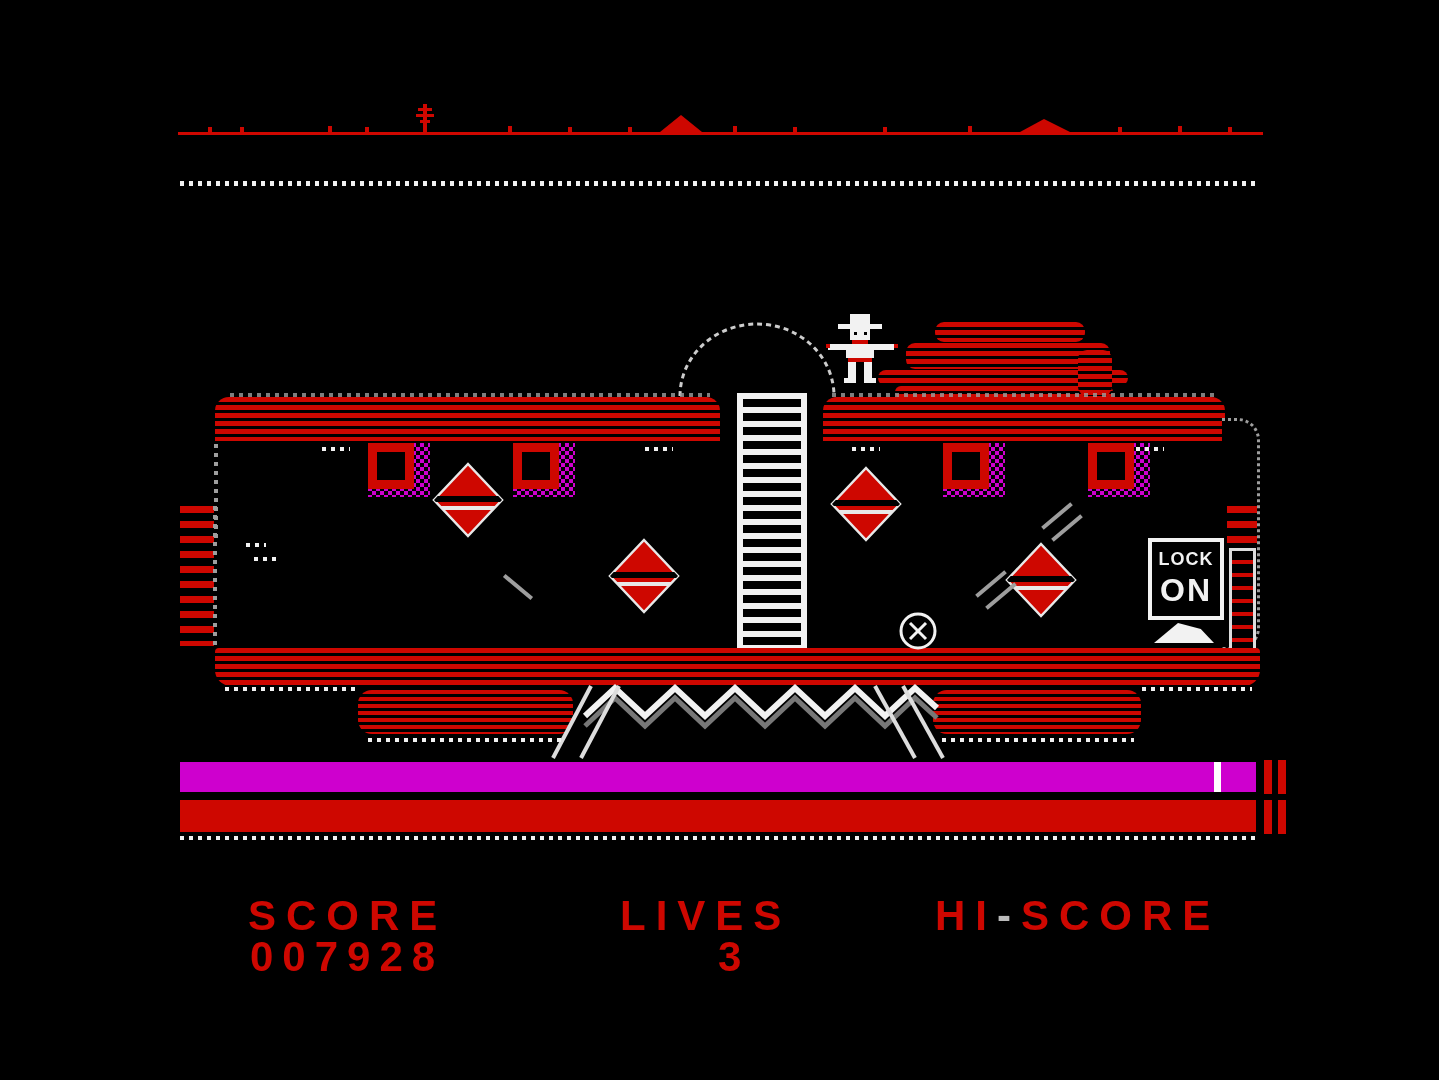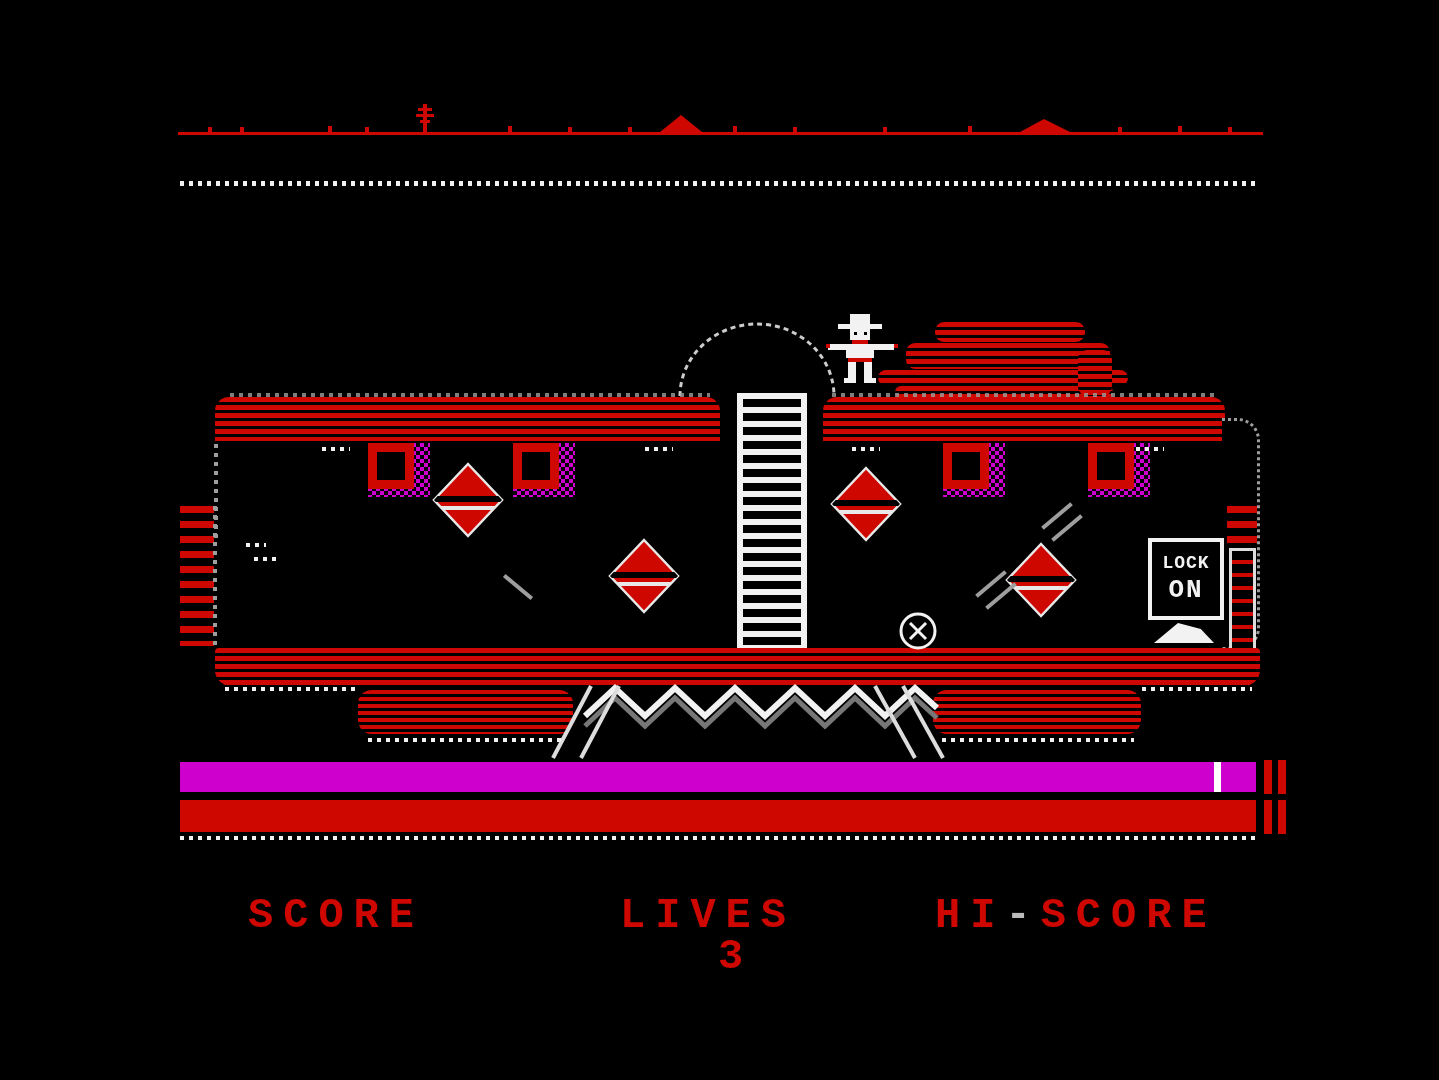--- a/index.html
+++ b/index.html
@@ -1,20 +1,20 @@
 <!DOCTYPE html>
 <html><head>
 <meta charset="utf-8">
 <title>Game Screen</title>
 <style>
   html,body{margin:0;padding:0;background:#000;}
   *{box-sizing:border-box;}
   #stage{
     position:relative;width:1435px;height:1080px;background:#000;
-    overflow:hidden;font-family:Liberation Mono, monospace;
+    overflow:hidden;font-family:Liberation Sans, sans-serif;
     --red:#ce0700;--magenta:#ce00ce;--white:#f2f2f2;--gray:#9e9e9e;--background:#000000;
   }
   .abs{position:absolute;}
   .hstripes{background:repeating-linear-gradient(180deg,var(--red) 0 5px,#000 5px 8px);}
   .hstripes-wide{background:repeating-linear-gradient(180deg,var(--red) 0 7px,#000 7px 15px);}
   .roof{border-radius:14px 14px 0 0;}
   .dots-h{background:repeating-linear-gradient(90deg,var(--white) 0 4px,transparent 4px 9px);height:4px;}
   .dots-h.dim{background:repeating-linear-gradient(90deg,var(--gray) 0 4px,transparent 4px 9px);opacity:.8;}
   .dots-v{background:repeating-linear-gradient(180deg,var(--gray) 0 4px,transparent 4px 9px);width:4px;}
   .slash{height:4px;background:var(--gray);}
@@ -195,38 +195,39 @@
   <div class="abs dots-h" style="left:1136px;top:447px;width:28px"></div>
   <div class="abs dots-h" style="left:246px;top:543px;width:20px"></div>
   <div class="abs dots-h" style="left:254px;top:557px;width:24px"></div>
   <div class="abs dots-h" style="left:225px;top:687px;width:130px"></div>
   <div class="abs dots-h" style="left:1142px;top:687px;width:110px"></div>
   <div class="abs dots-h" style="left:368px;top:738px;width:195px"></div>
   <div class="abs dots-h" style="left:942px;top:738px;width:192px"></div>
 
   <div class="abs" style="left:1148px;top:538px;width:76px;height:82px;border:4px solid var(--white);background:#000;display:flex;flex-direction:column;align-items:center;justify-content:center;gap:2px">
     <div class="sign-line" style="font-size:18px;letter-spacing:1px">LOCK</div>
-    <div class="sign-line" style="font-size:26px;letter-spacing:2px">ON</div>
+    <div class="sign-line" style="font-size:32px;letter-spacing:2px">ON</div>
   </div>
   <div class="abs" style="left:1154px;top:623px;width:60px;height:20px;background:var(--white);clip-path:polygon(0 100%, 40% 0, 78% 30%, 100% 100%)"></div>
 
   <svg class="abs" style="left:897px;top:610px" width="42" height="42" viewBox="0 0 42 42">
     <circle cx="21" cy="21" r="17" fill="#000" stroke="var(--white)" stroke-width="3"></circle>
     <line x1="13" y1="13" x2="29" y2="29" stroke="var(--white)" stroke-width="3"></line>
     <line x1="29" y1="13" x2="13" y2="29" stroke="var(--white)" stroke-width="3"></line>
   </svg>
 
   <div class="abs" style="left:180px;top:762px;width:1076px;height:30px;background:var(--magenta)"></div>
   <div class="abs" style="left:1214px;top:762px;width:7px;height:30px;background:#fff"></div>
   <div class="abs" style="left:1264px;top:760px;width:24px;height:34px;background:repeating-linear-gradient(90deg,var(--red) 0 8px,#000 8px 14px)"></div>
   <div class="abs" style="left:180px;top:800px;width:1076px;height:32px;background:var(--red)"></div>
   <div class="abs" style="left:1264px;top:800px;width:24px;height:34px;background:repeating-linear-gradient(90deg,var(--red) 0 8px,#000 8px 14px)"></div>
   <div class="abs dots-h" style="left:180px;top:836px;width:1076px"></div>
 
   <div class="abs hud-label" style="left:248px;top:895px">SCORE</div>
+  <div class="abs hud-value" style="left:250px;top:936px">007928</div>
 
   <div class="abs hud-label" style="left:620px;top:895px">LIVES</div>
   <div class="abs hud-value" style="left:718px;top:936px">3</div>
 
   <div class="abs hud-label" style="left:935px;top:895px">
     <span>HI</span><span style="color:#bbbbbb">-</span><span>SCORE</span>
   </div>
 
 </div>
 

